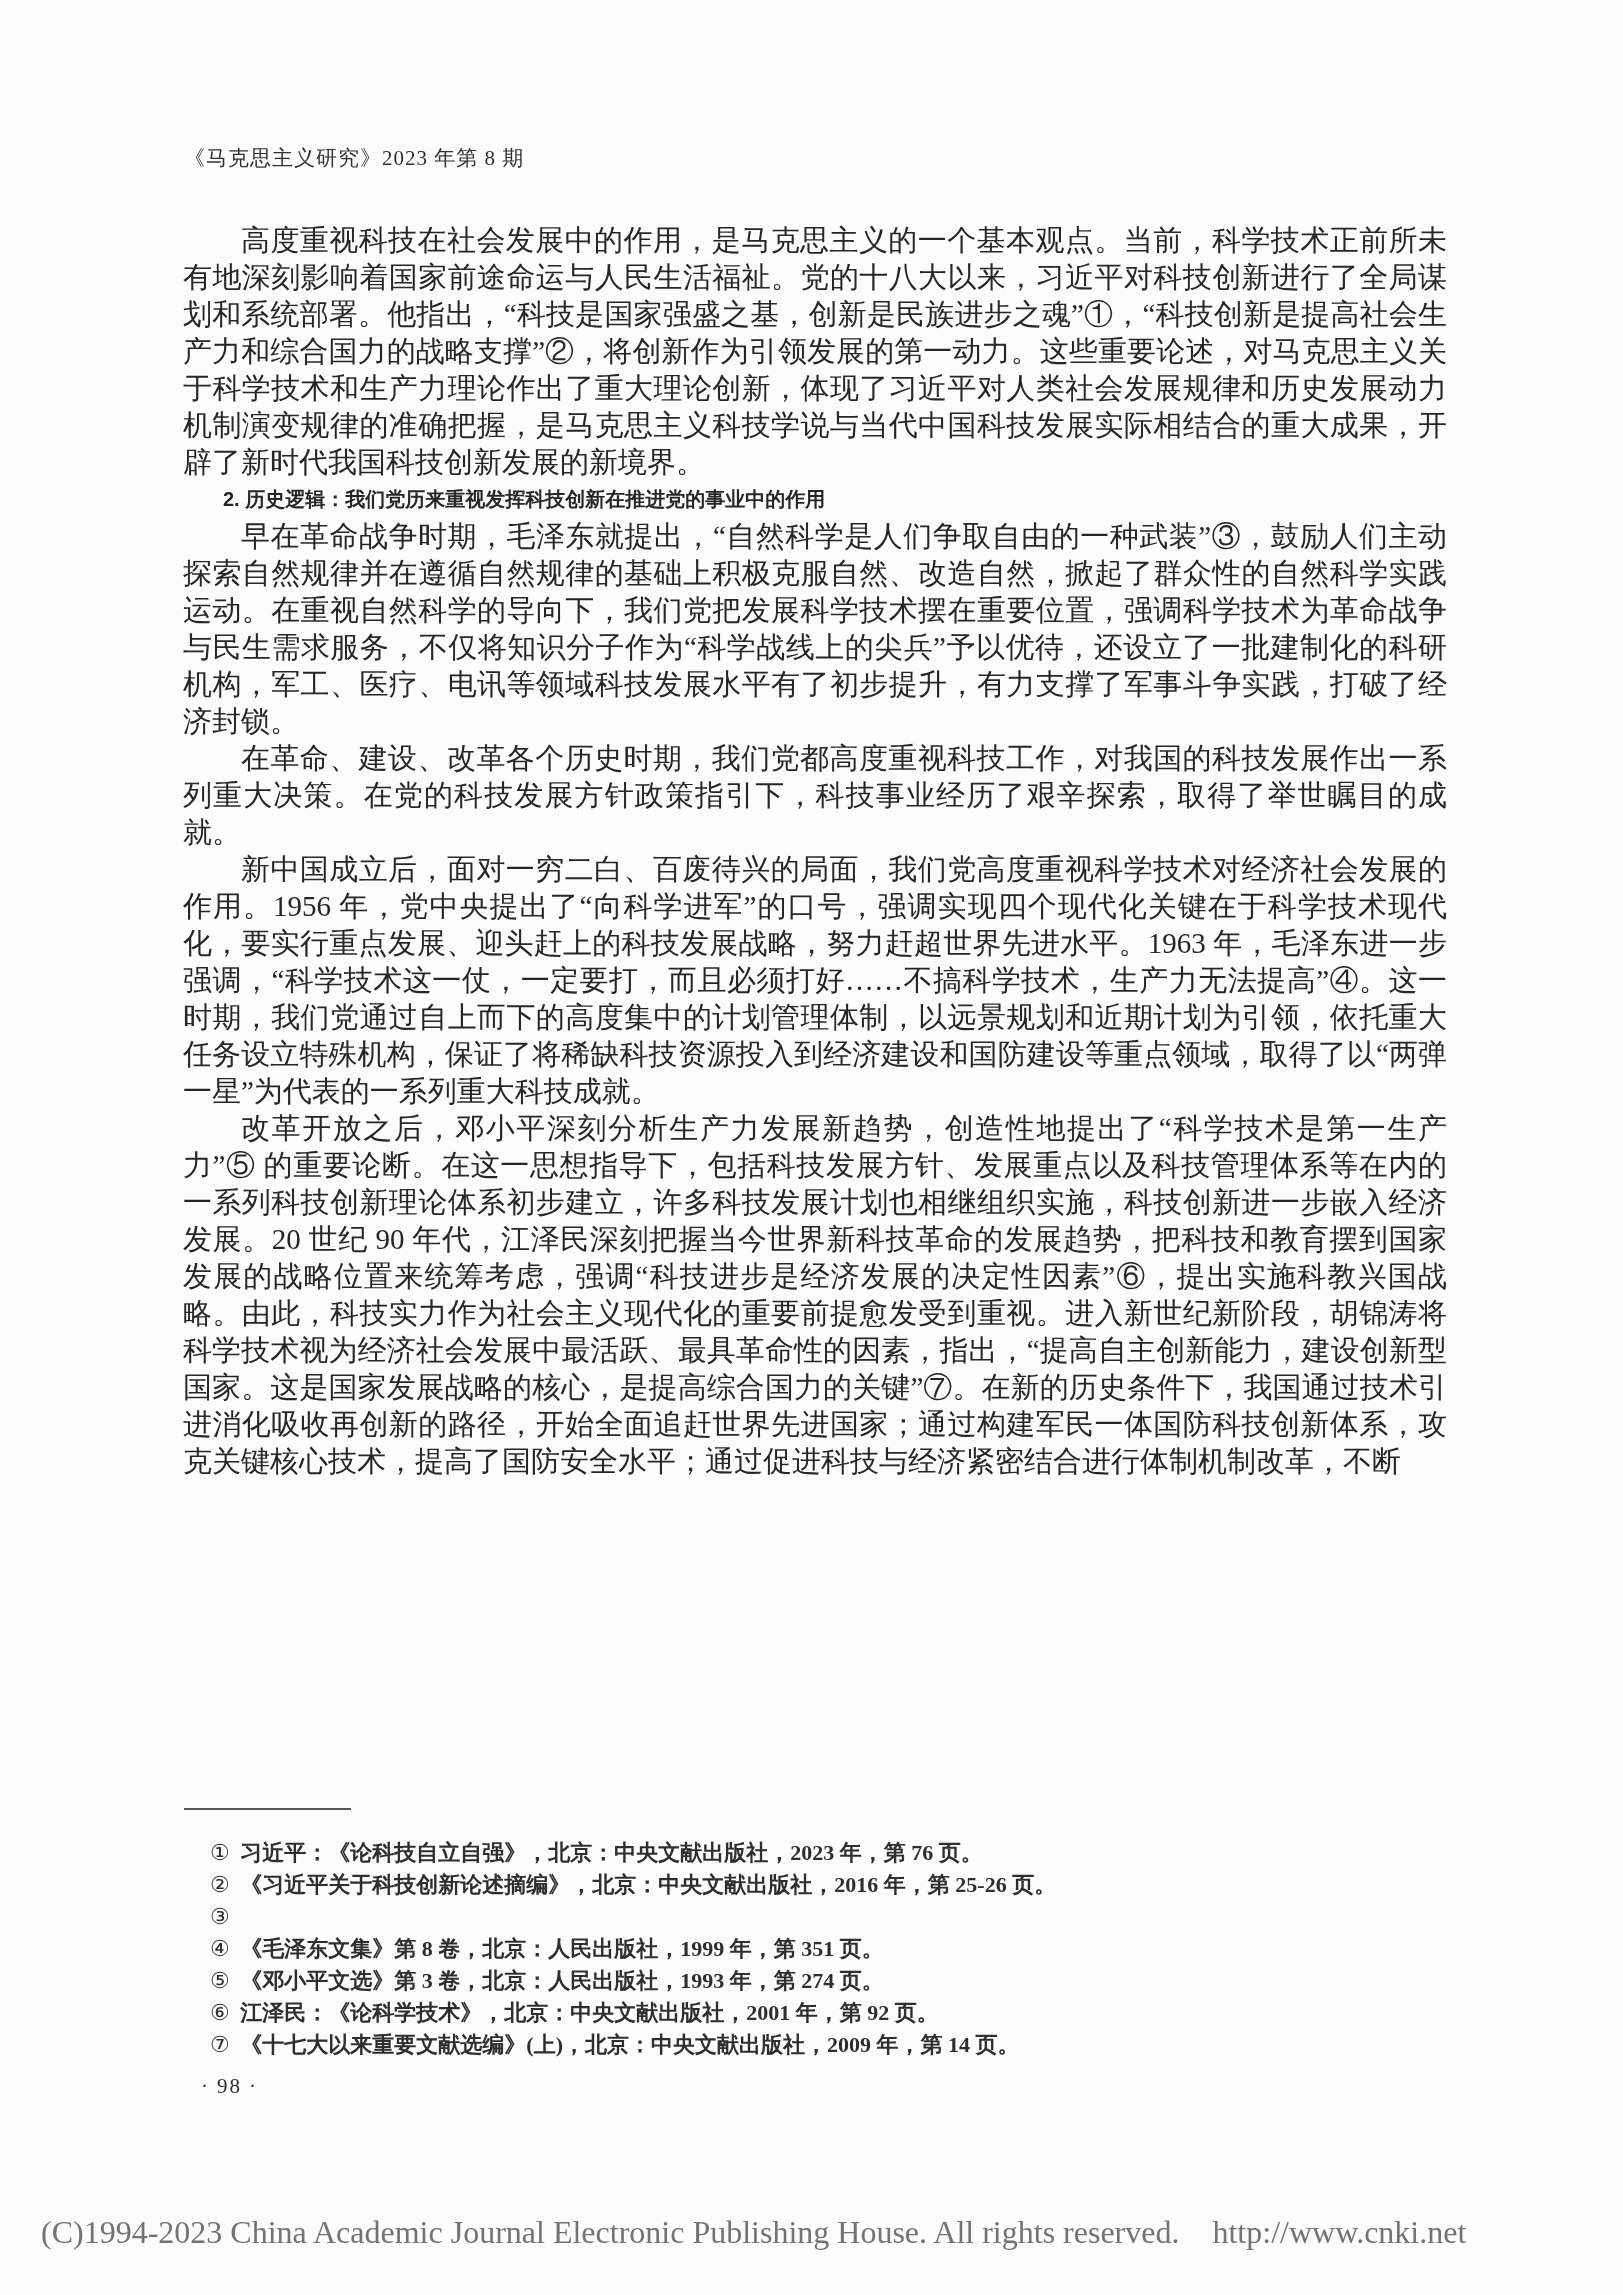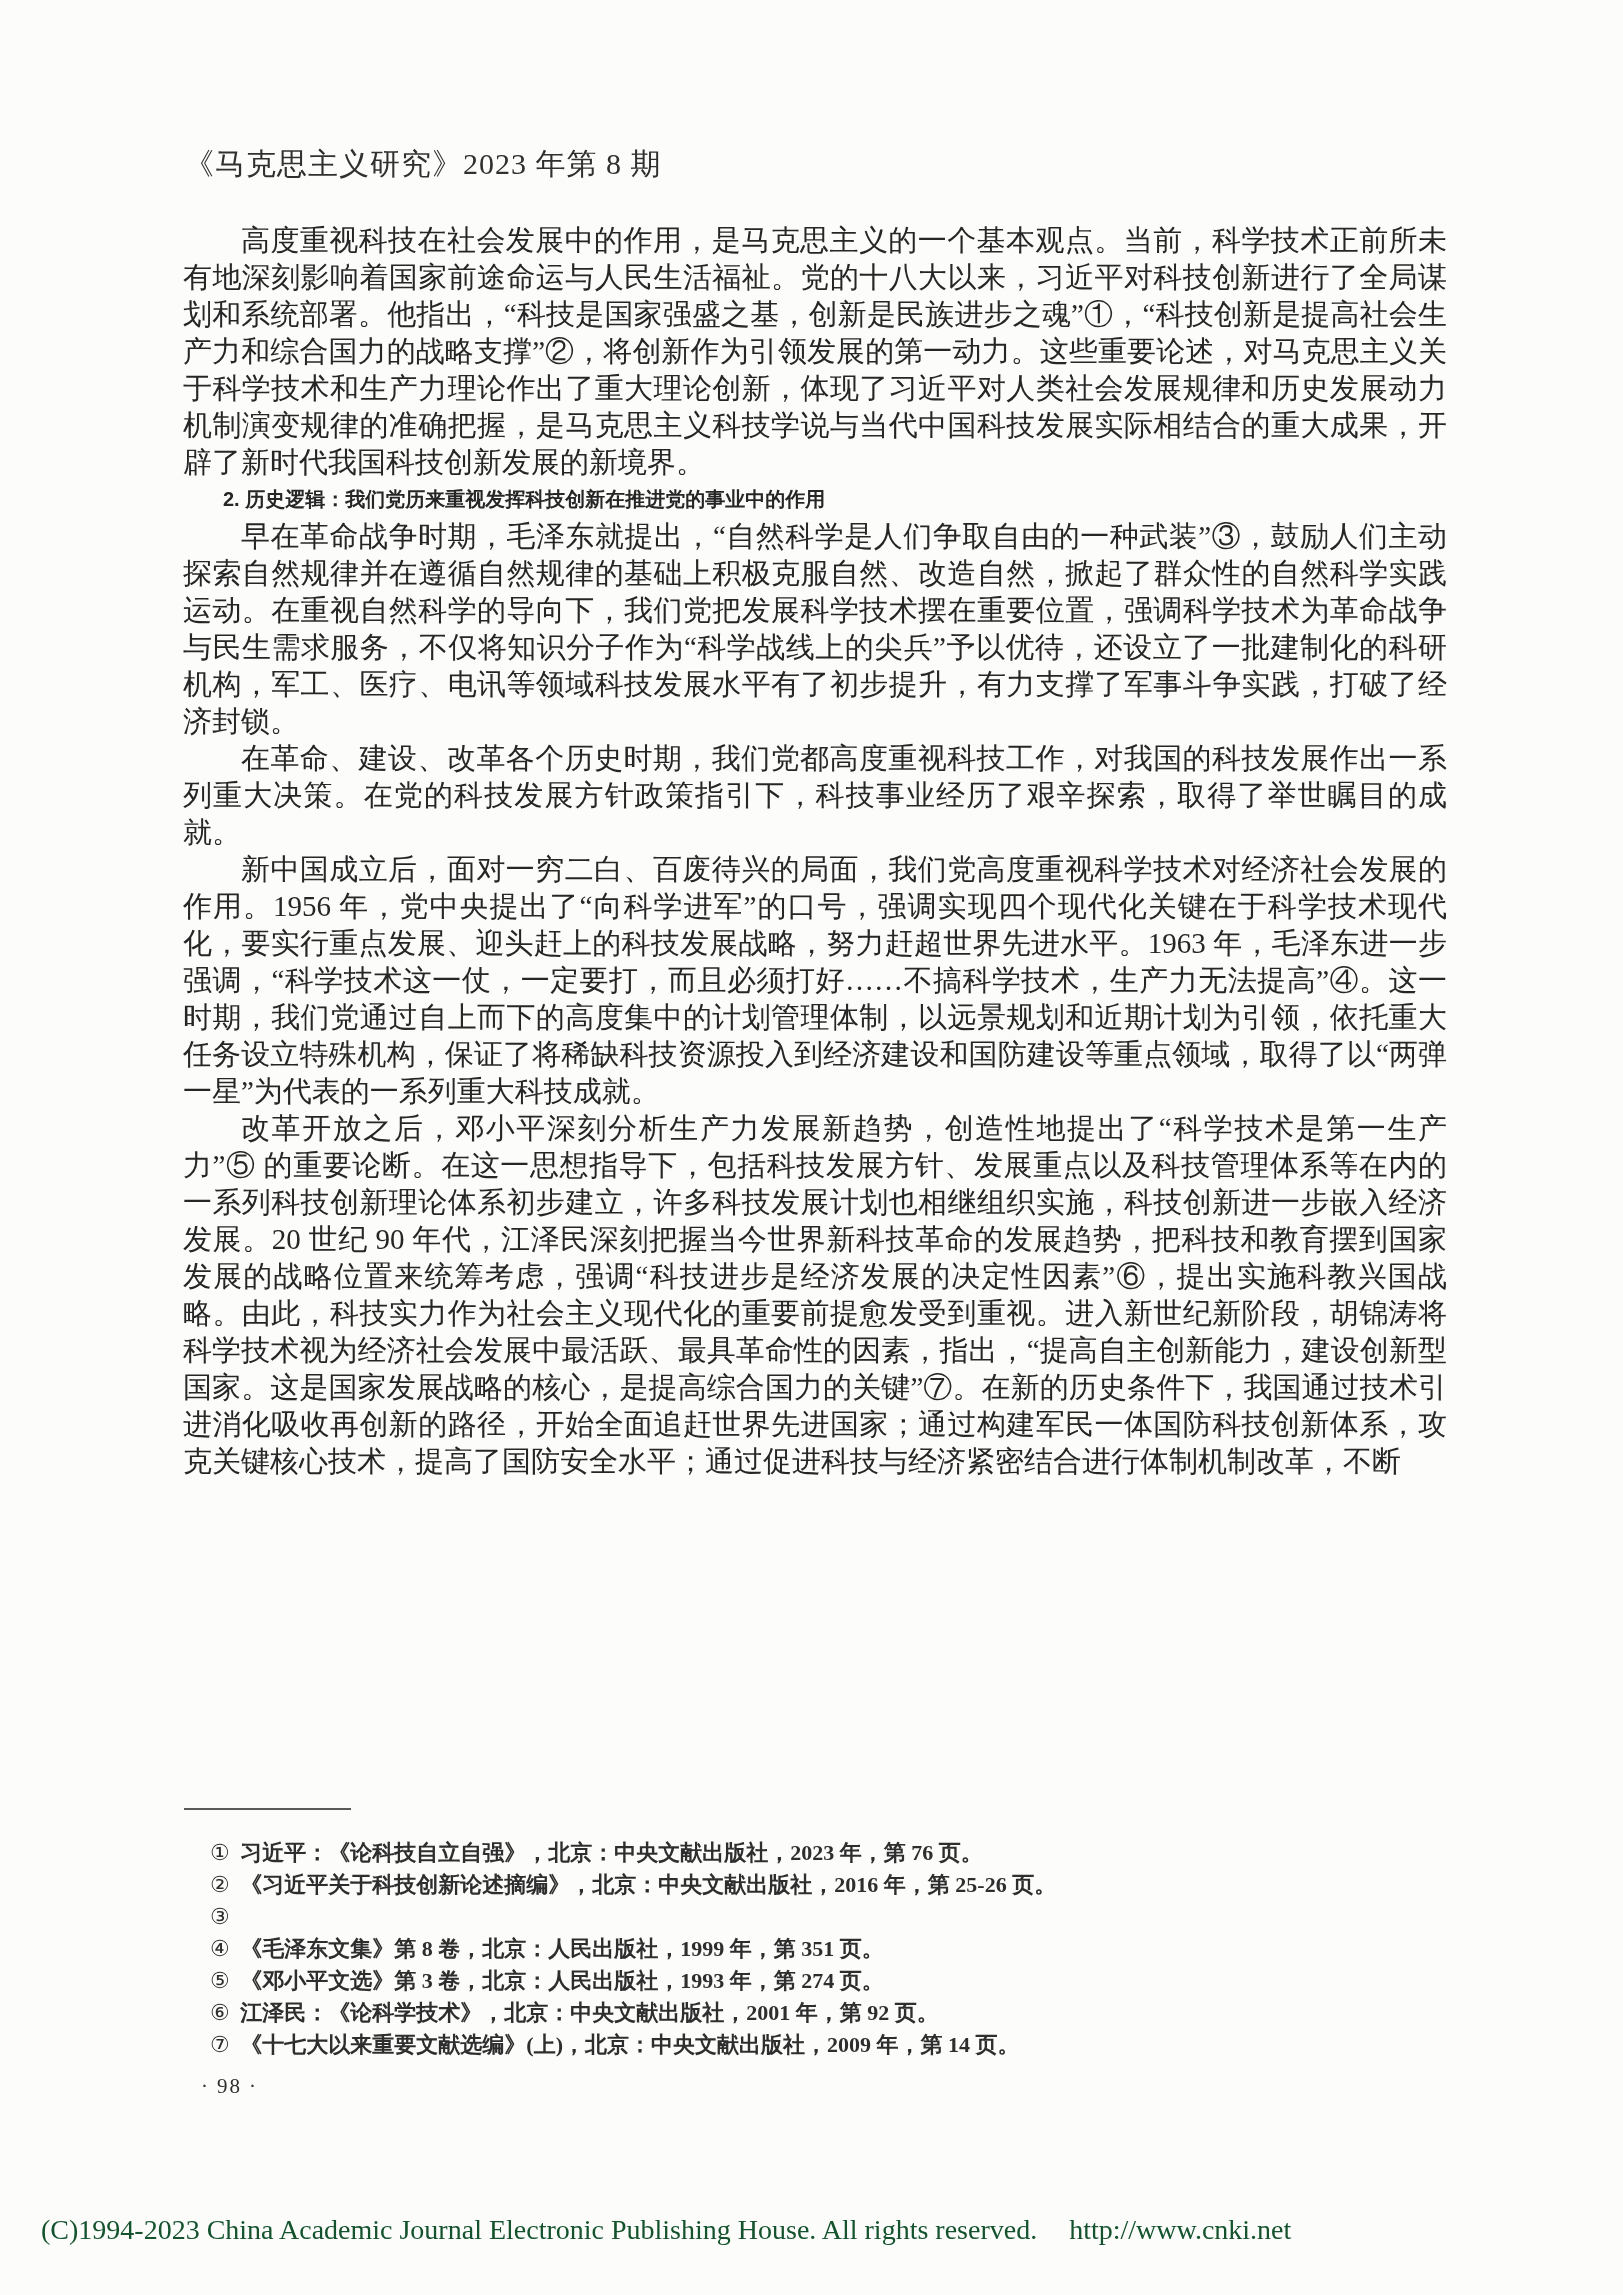--- a/index.html
+++ b/index.html
@@ -12,21 +12,21 @@
     height: 2295px;
     background: #fcfcfb;
     color: #2b2b2b;
     font-family: "Liberation Serif", "DejaVu Serif", serif;
     overflow: hidden;
   }
   .page-header {
     position: absolute;
     left: 184px;
     top: 144px;
-    font-size: 30px;
+    font-size: 21px;
     letter-spacing: 1px;
     color: #303030;
     white-space: nowrap;
   }
   .article {
     position: absolute;
     left: 183px;
     top: 222px;
     width: 1264px;
     font-size: 29px;
@@ -81,22 +81,22 @@
     top: 2074px;
     font-size: 21px;
     letter-spacing: 1.9px;
     color: #2e2e2e;
     white-space: nowrap;
   }
   .watermark {
     position: absolute;
     left: 41px;
     top: 2214px;
-    font-size: 28px;
-    color: #14532d;
+    font-size: 32px;
+    color: #737373;
     white-space: nowrap;
   }
   .watermark-url {
     margin-left: 25px;
   }
 </style>
 </head>
 <body>
 
 <div class="page-header">《马克思主义研究》2023 年第 8 期</div>

